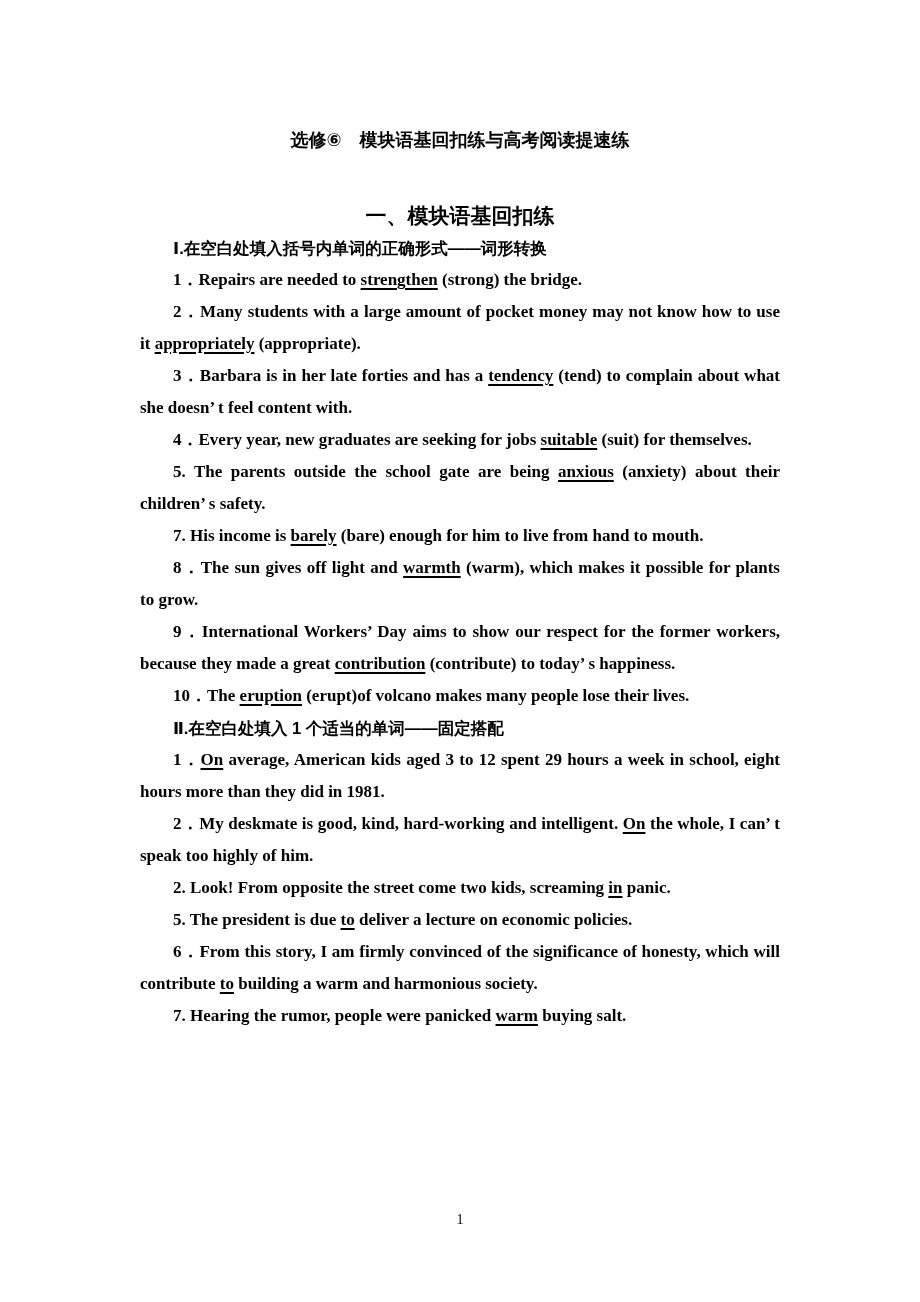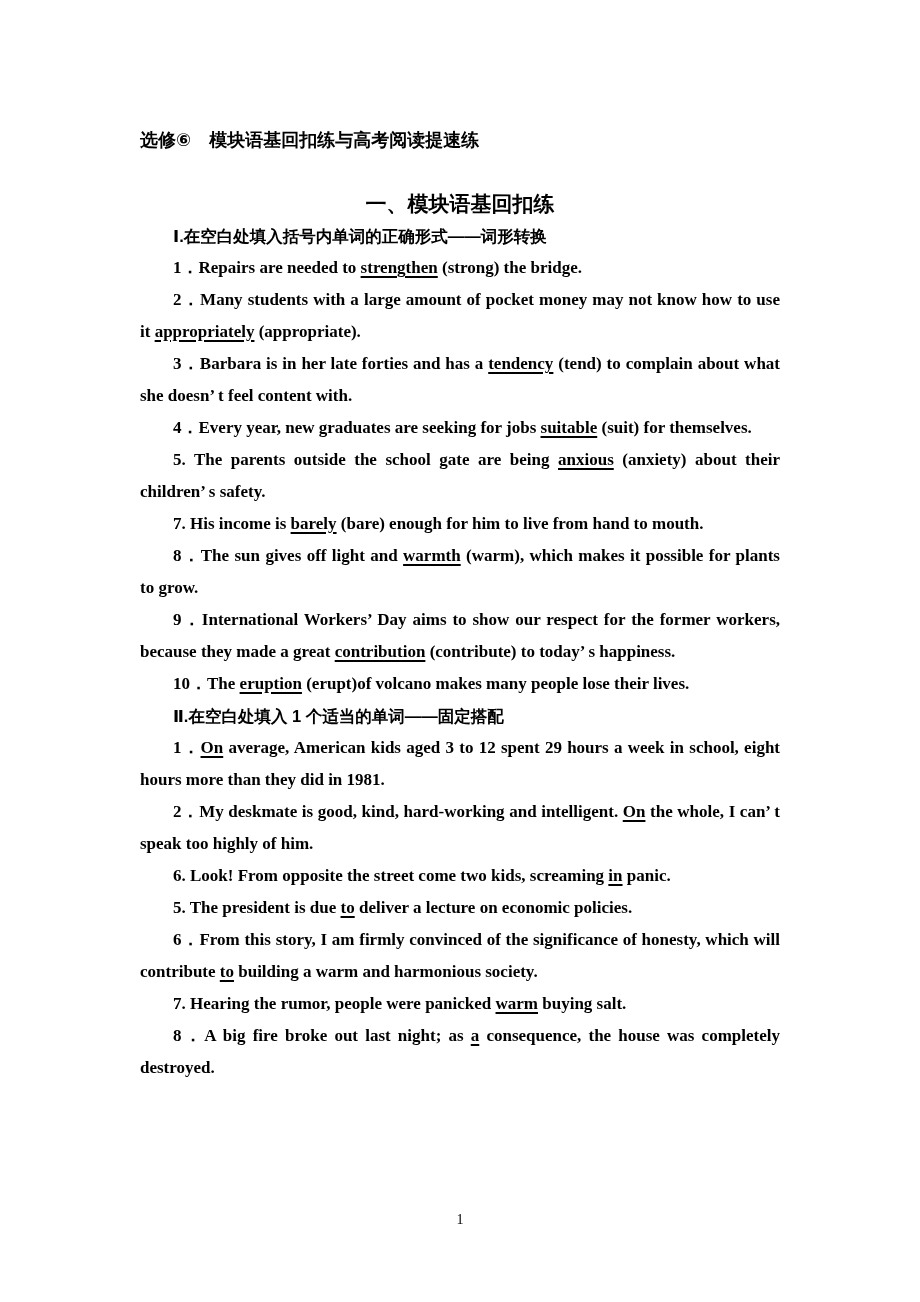--- a/index.html
+++ b/index.html
@@ -17,22 +17,23 @@
     top: 0; left: 0;
     width: 920px;
     height: 1302px;
     padding: 124px 140px 0 140px;
     background: #fff;
   }
   .doc-title {
     font-family: "Liberation Sans", "DejaVu Sans", sans-serif;
     font-size: 18px;
     font-weight: bold;
+    text-align: center;
     line-height: 32px;
-    margin-bottom: 32px;
+    margin-bottom: 44px;
   }
   .section-heading {
     font-family: "Liberation Sans", "DejaVu Sans", sans-serif;
     font-size: 21px;
     font-weight: bold;
     text-align: center;
     line-height: 32px;
   }
   .part-heading {
     font-family: "Liberation Sans", "DejaVu Sans", sans-serif;
@@ -85,21 +86,20 @@
   <p class="item"><span>5. The parents outside the school gate are being </span><span class="u">anxious</span><span> (anxiety) about their children’ s safety.</span></p>
   <p class="item"><span>7. His income is </span><span class="u">barely</span><span> (bare) enough for him to live from hand to mouth.</span></p>
   <p class="item"><span>8．The sun gives off light and </span><span class="u">warmth</span><span> (warm), which makes it possible for plants to grow.</span></p>
   <p class="item"><span>9．International Workers’ Day aims to show our respect for the former workers, because they made a great </span><span class="u">contribution</span><span> (contribute) to today’ s happiness.</span></p>
   <p class="item"><span>10．The </span><span class="u">eruption</span><span> (erupt)of volcano makes many people lose their lives.</span></p>
 
   <h3 class="part-heading">Ⅱ.在空白处填入 1 个适当的单词——固定搭配</h3>
 
   <p class="item"><span>1．</span><span class="u">On</span><span> average, American kids aged 3 to 12 spent 29 hours a week in school, eight hours more than they did in 1981.</span></p>
   <p class="item"><span>2．My deskmate is good, kind, hard-working and intelligent. </span><span class="u">On</span><span> the whole, I can’ t speak too highly of him.</span></p>
-  <p class="item"><span>6. Look! From opposite the street come two kids, screaming </span><span class="u">in</span><span> panic.</span></p>
+  <p class="item"><span>2. Look! From opposite the street come two kids, screaming </span><span class="u">in</span><span> panic.</span></p>
   <p class="item"><span>5. The president is due </span><span class="u">to</span><span> deliver a lecture on economic policies.</span></p>
   <p class="item"><span>6．From this story, I am firmly convinced of the significance of honesty, which will contribute </span><span class="u">to</span><span> building a warm and harmonious society.</span></p>
   <p class="item"><span>7. Hearing the rumor, people were panicked </span><span class="u">warm</span><span> buying salt.</span></p>
-  <p class="item"><span>8．A big fire broke out last night; as </span><span class="u">a</span><span> consequence, the house was completely destroyed.</span></p>
 
   <div class="page-number">1</div>
 
 </div>
 
 </body></html>

